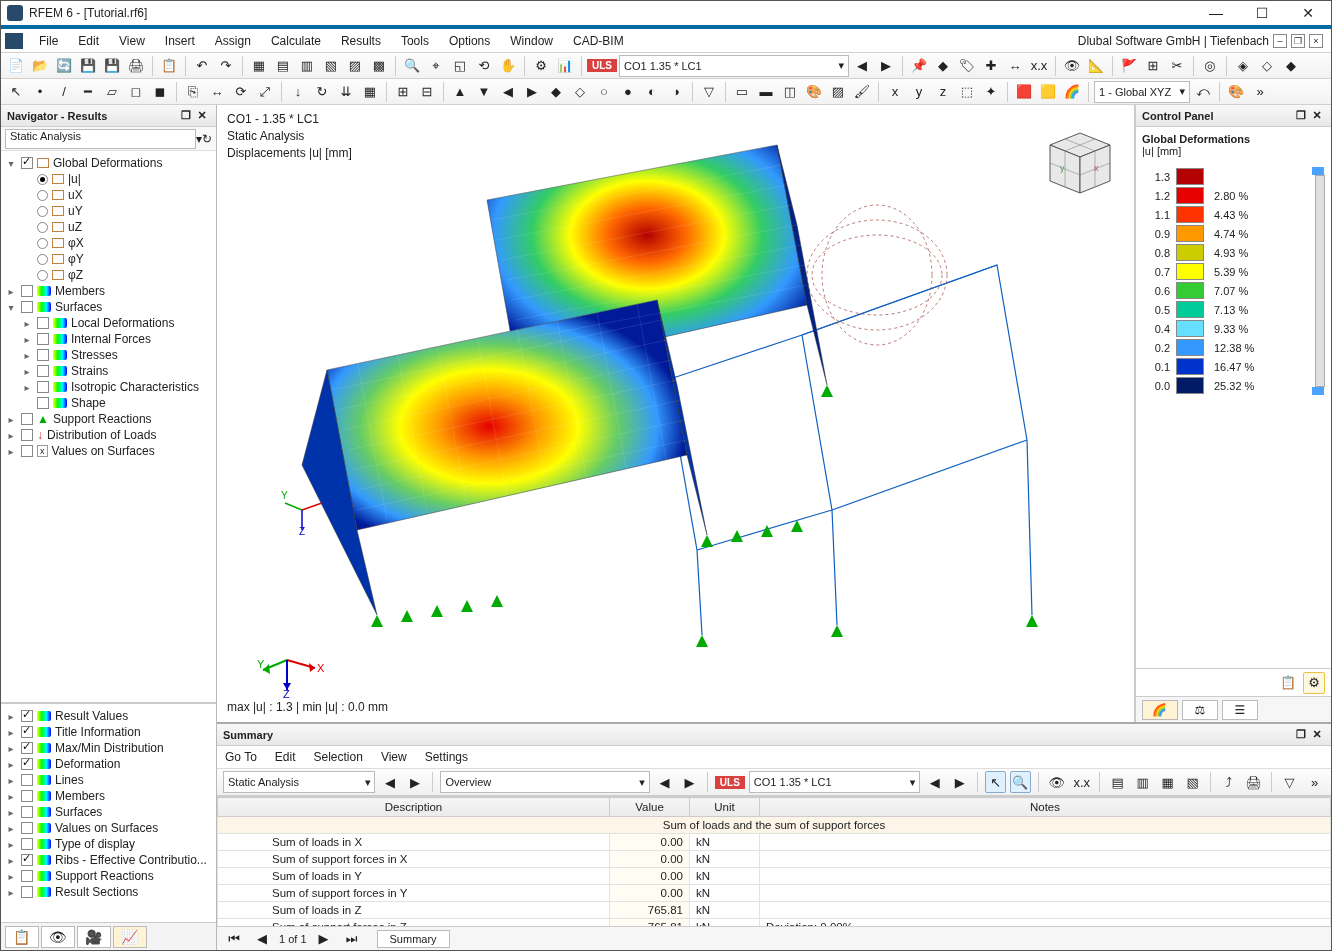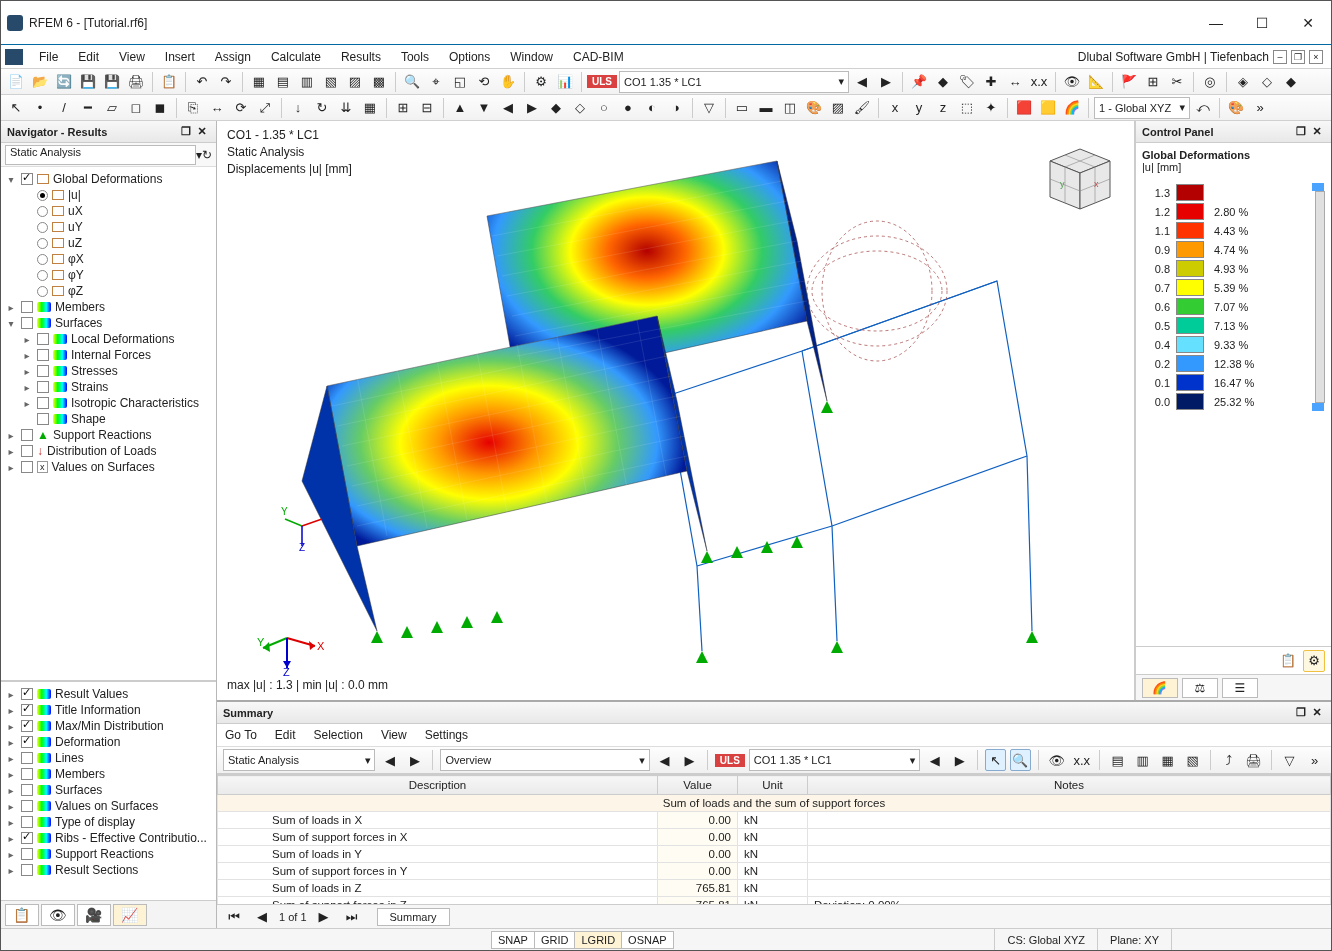--- a/index.html
+++ b/index.html
@@ -1,19 +1,19 @@
 <!DOCTYPE html>
 <html><head>
 <meta charset="utf-8">
 <style>
   * { box-sizing: border-box; }
   html,body { margin:0; padding:0; font-family: "Segoe UI", Tahoma, sans-serif; font-size:12px; color:#222; background:#fff; height:100%; }
   .window { width:1332px; height:951px; border:1px solid #555; display:flex; flex-direction:column; background:#fff; }
   
-  .titlebar { height:44px; background:#fff; display:flex; align-items:center; border-bottom:1px solid #0369a1; }
+  .titlebar { height:28px; background:#fff; display:flex; align-items:center; border-bottom:4px solid #0369a1; }
   .titlebar .app-icon { width:16px; height:16px; margin:0 6px; background:#284a6a; border-radius:3px; }
   .titlebar .title { flex:1; font-size:12px; }
   .titlebar .win-btn { width:46px; height:30px; display:flex; align-items:center; justify-content:center; font-size:14px; }
   
   .menubar { height:24px; background:#fff; display:flex; align-items:center; padding:0 4px; border-bottom:1px solid #d0d0d0; }
   .menubar .left { display:flex; align-items:center; }
   .menubar .menu-item { padding:3px 10px; }
   .menubar .right { margin-left:auto; display:flex; align-items:center; gap:4px; padding-right:4px;}
   .mdi-btn { width:14px; height:14px; border:1px solid #888; font-size:9px; display:flex; align-items:center; justify-content:center; }
   
@@ -723,21 +723,21 @@
           <div class="tb-btn">⤴</div>
           <div class="tb-btn">🖨</div>
           <div class="tb-sep"></div>
           <div class="tb-btn">▽</div>
           <div class="tb-btn">»</div>
         </div>
         <div class="sum-table-wrap">
           <table class="sum">
             <thead>
                 <tr id="sum-head">
-                  <th style="width: 440px;">Description</th>
+                  <th style="width: 392px;">Description</th>
                   <th style="width: 80px;">Value</th>
                   <th style="width: 70px;">Unit</th>
                   <th>Notes</th>
                 </tr>
               </thead>
             <tbody id="sum-body">
                 <tr class="group">
                   <td colspan="4">Sum of loads and the sum of support forces</td>
                 </tr>
                 <tr>
@@ -784,25 +784,14 @@
           <span class="tb-btn">◀</span>
           <span>1 of 1</span>
           <span class="tb-btn">▶</span>
           <span class="tb-btn">⏭</span>
           <div style="background:#fff;border:1px solid #bbb;padding:2px 12px;margin-left:8px">Summary</div>
         </div>
       </div>
     </div>
   </div>
 
-  <div class="status">
-    <div class="snaps" id="snaps">
-        <div class="snap">SNAP</div>
-        <div class="snap">GRID</div>
-        <div class="snap active">LGRID</div>
-        <div class="snap">OSNAP</div>
-      </div>
-    <div class="cell" style="margin-left:auto">CS: Global XYZ</div>
-    <div class="cell">Plane: XY</div>
-    <div class="cell" style="width:160px"></div>
-  </div>
 
 </div>
 
 </body></html>

